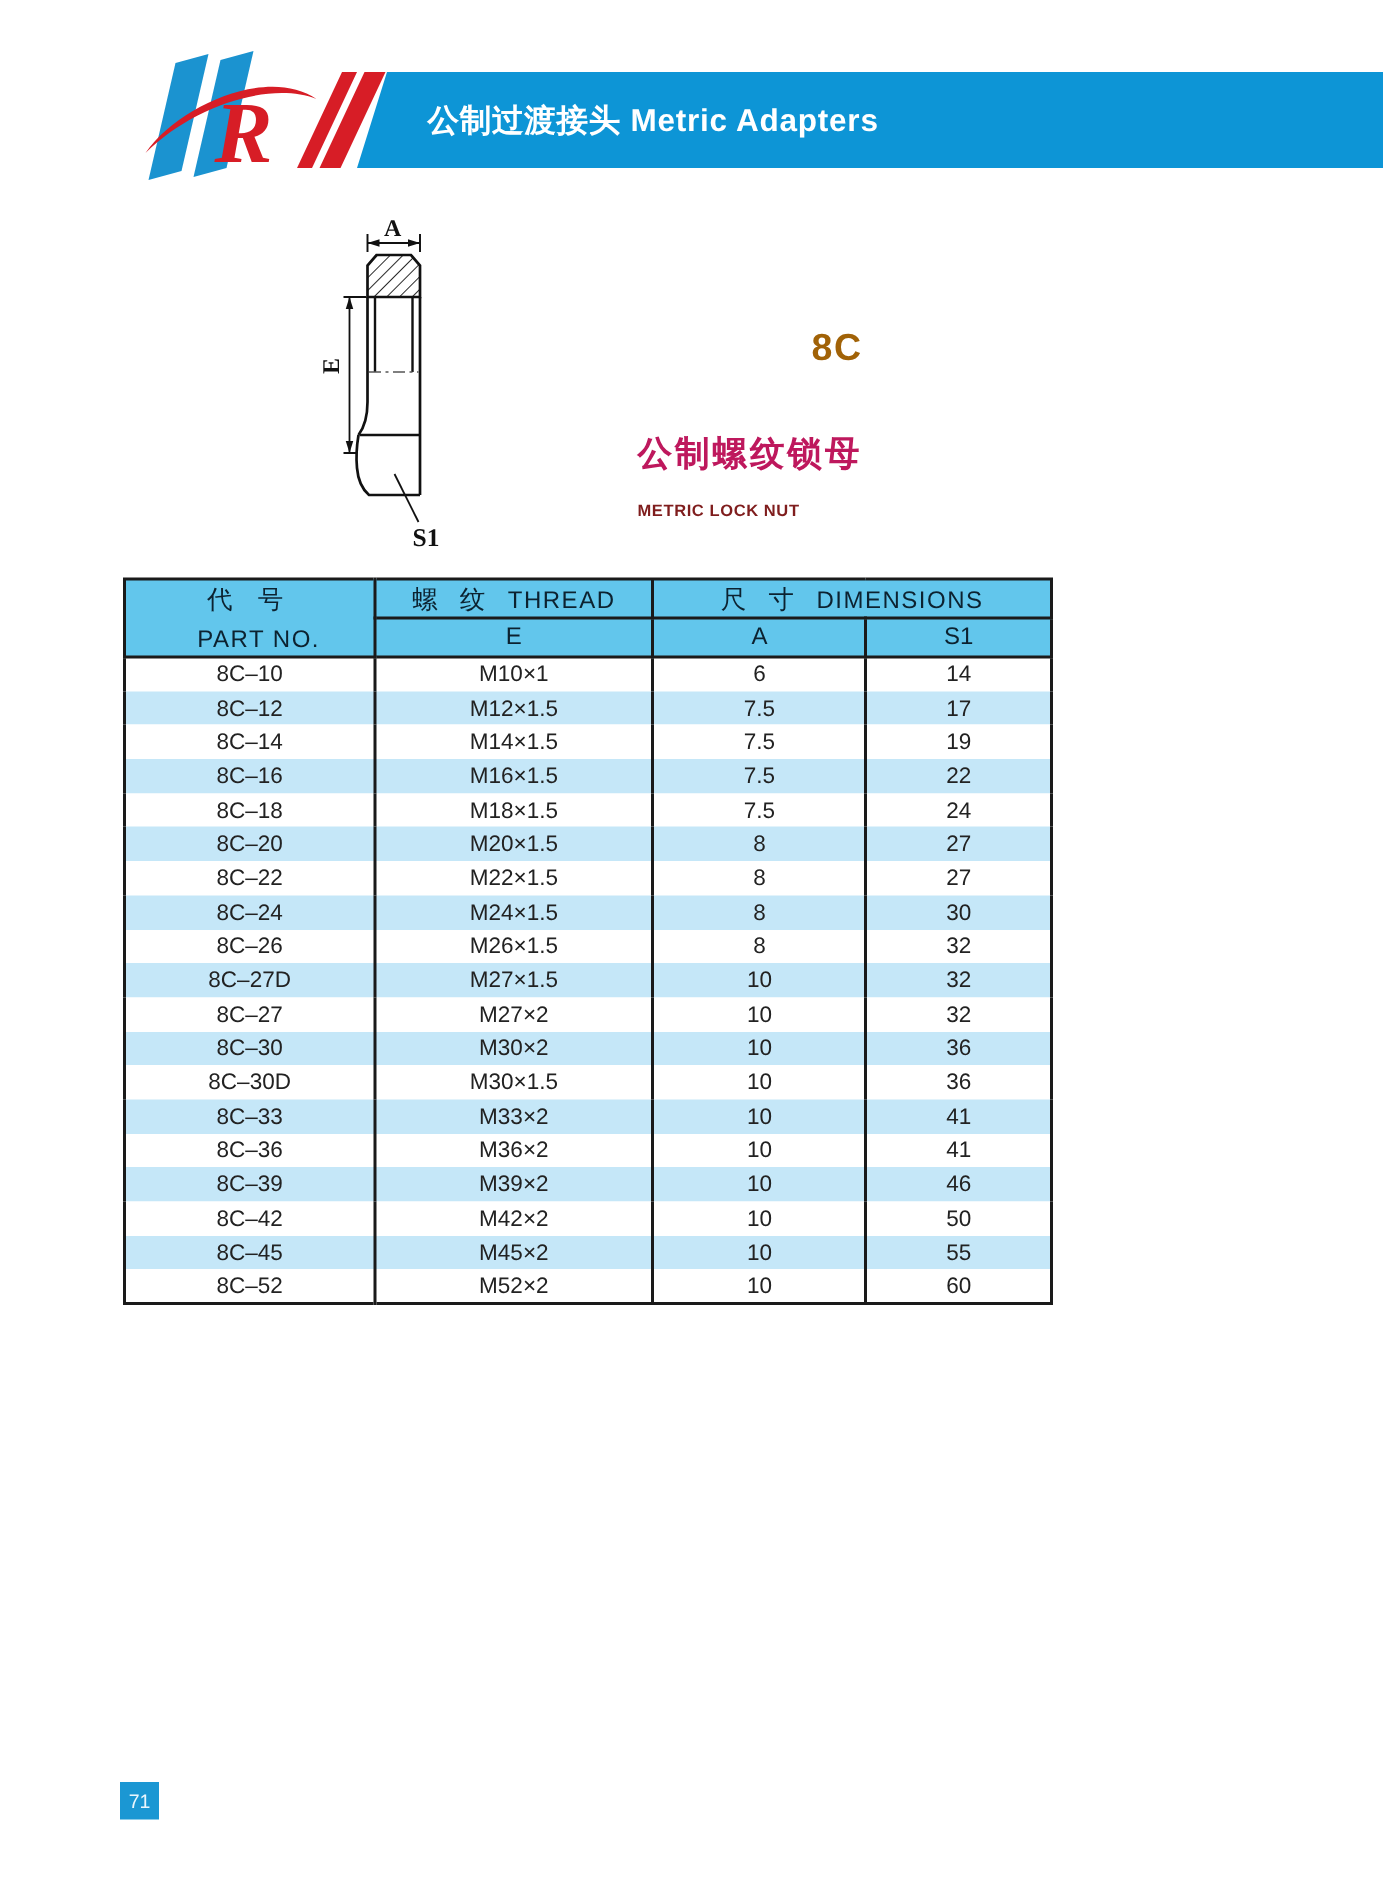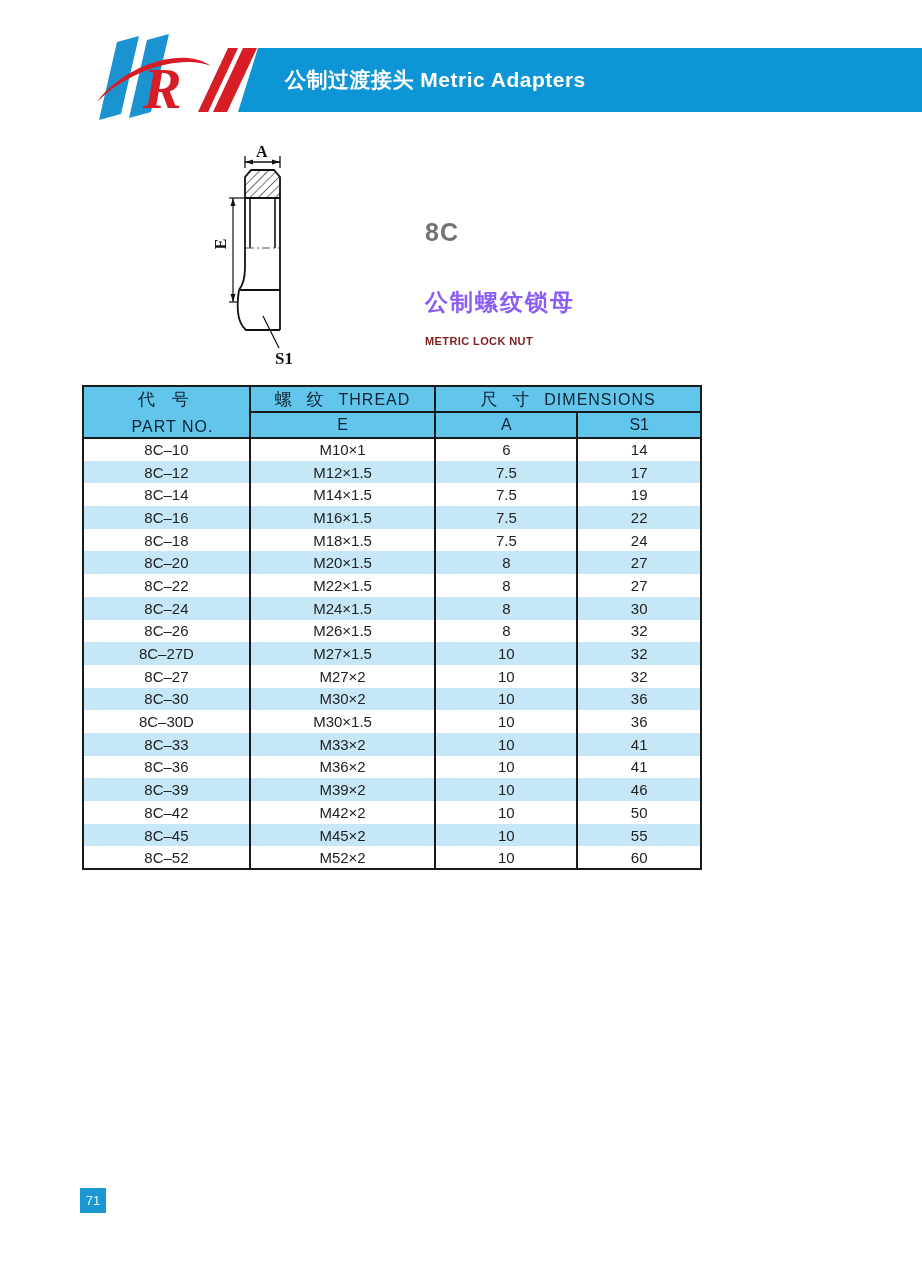--- a/index.html
+++ b/index.html
@@ -21,22 +21,22 @@
     position: absolute; left: 285px; top: 48px; height: 64px; width: 600px;
     display: flex; align-items: center;
     color: #ffffff; font-size: 21px; font-weight: bold;
     letter-spacing: 0.5px;
   }
 
   
   .drawing-svg { position: absolute; left: 205px; top: 140px; width: 130px; height: 232px; }
 
   .product-block { position: absolute; left: 425px; top: 218px; }
-  .product-code { font-size: 25px; font-weight: bold; color: #737373; letter-spacing: 1px; }
-  .product-name-zh { margin-top: 40px; font-size: 23px; font-weight: bold; color: #8b5cf6; letter-spacing: 2px; }
+  .product-code { font-size: 25px; font-weight: bold; color: #a16207; letter-spacing: 1px; text-align: right; }
+  .product-name-zh { margin-top: 40px; font-size: 23px; font-weight: bold; color: #be185d; letter-spacing: 2px; }
   .product-name-en { margin-top: 17px; font-size: 11px; font-weight: bold; color: #7f1d1d; letter-spacing: 0.4px; }
 
   
   .parts-table-wrap { position: absolute; left: 82px; top: 385px; width: 620px; }
   table.parts {
     width: 100%;
     border-collapse: collapse;
     table-layout: fixed;
     border: 2px solid #1a1a1a;
   }

